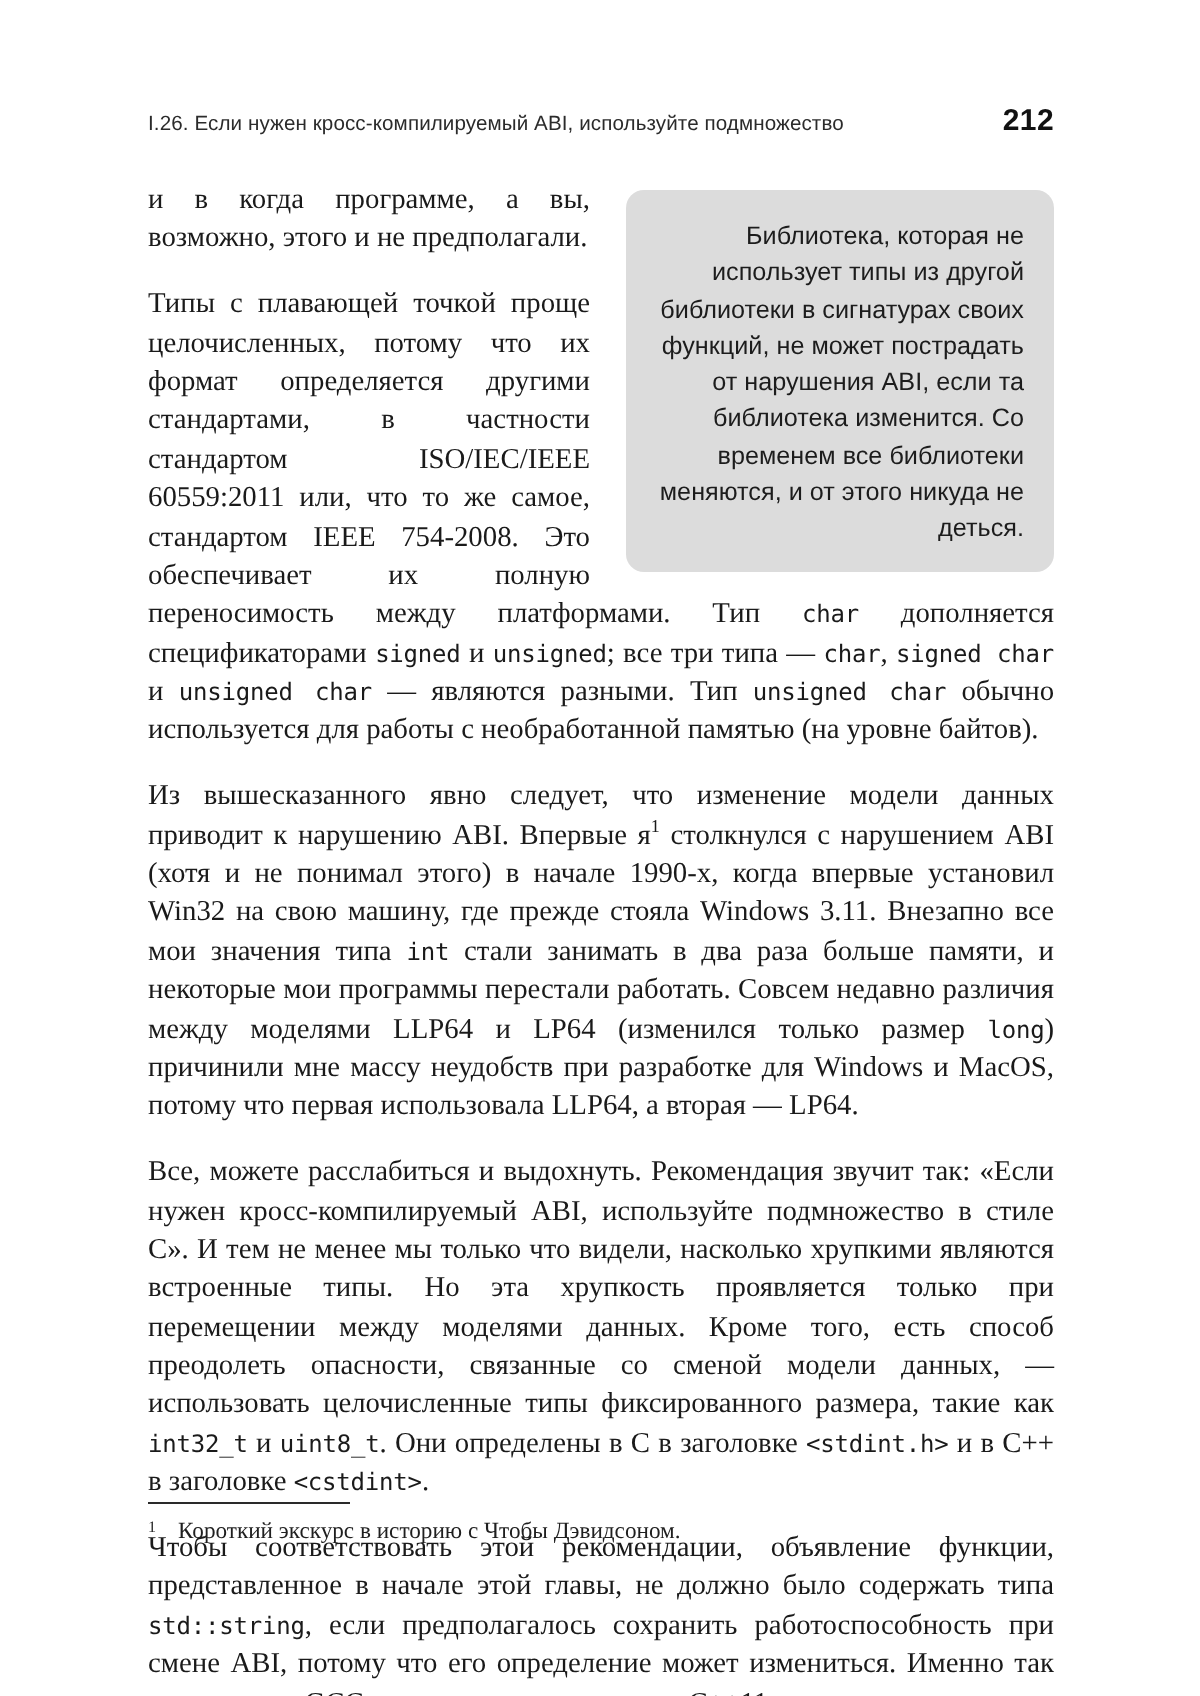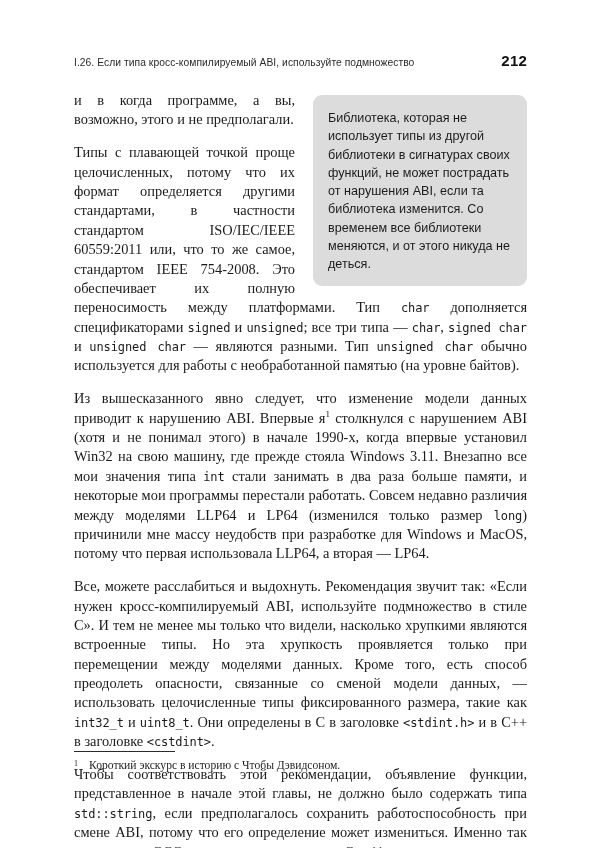--- a/index.html
+++ b/index.html
@@ -62,21 +62,21 @@
     min-height: 138px;
     box-sizing: border-box;
     margin: 4px 0 10px 18px;
     padding: 14px 15px 13px 15px;
     background: #dcdcdc;
     border-radius: 9px;
     font-family: "Liberation Sans", "DejaVu Sans", sans-serif;
     font-size: 12.6px;
     line-height: 1.45;
     color: #1c1c1c;
-    text-align: left;
+    text-align: right;
     letter-spacing: 0.01px;
   }
 
   
   p.body {
     margin: 0 0 13.5px 0;
     font-size: 14.4px;
     line-height: 1.345;
     text-align: justify;
     text-justify: inter-word;
@@ -124,21 +124,21 @@
     padding-top: 1px;
   }
   .footnote-text { flex: 1 1 auto; }
 </style>
 </head>
 <body>
 
 <div class="page">
 
   <div class="running-head">
-    <span class="running-head-title">I.26. Если типа кросс-компилируемый ABI, используйте подмножество</span>
+    <span class="running-head-title">I.26. Если нужен кросс-компилируемый ABI, используйте подмножество</span>
     <span class="running-head-folio">212</span>
   </div>
 
   <div class="column">
 
     <aside class="callout">
       <span>Библиотека, которая не использует типы из другой библиотеки в сигнатурах своих функций, не может пострадать от нарушения ABI, если та библиотека изменится. Со временем все библиотеки меняются, и от этого никуда не деться.</span>
     </aside>
 
     <p class="body"><span>и в когда программе, а вы, возможно, этого и не предполагали.</span></p>

